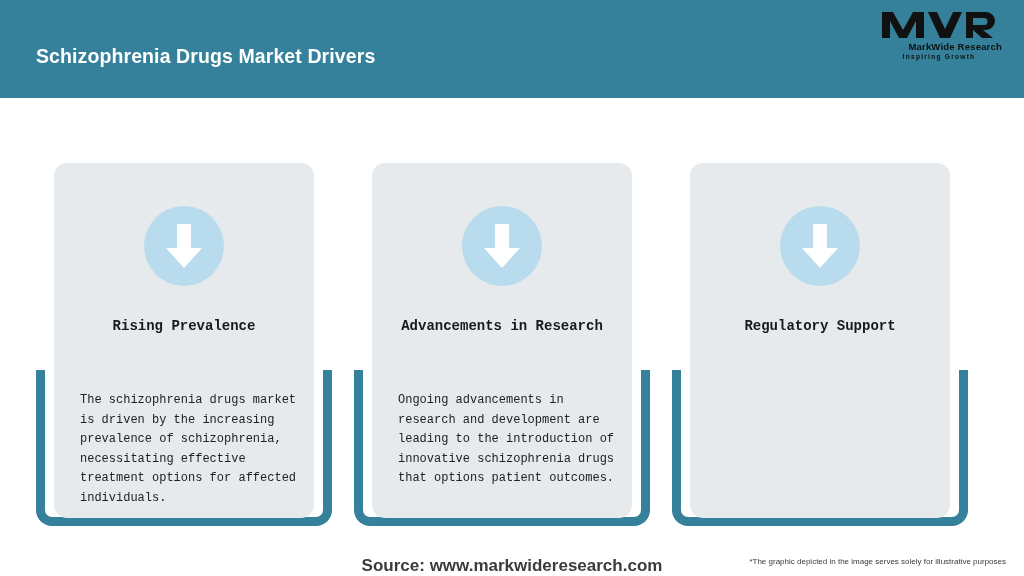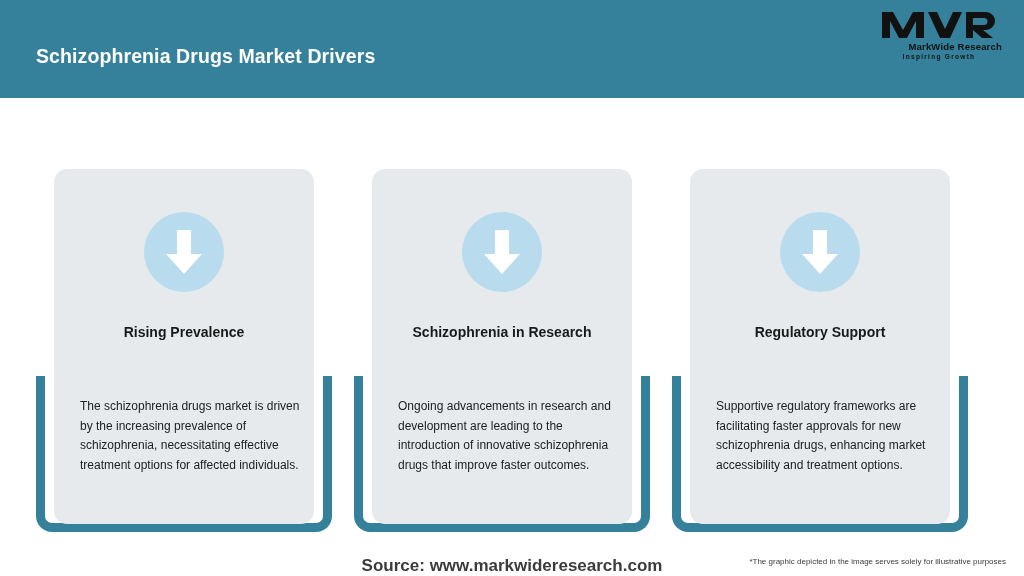--- a/index.html
+++ b/index.html
@@ -70,23 +70,24 @@
     font-weight: bold;
     color: #111111;
     letter-spacing: 1.3px;
     margin-top: 1px;
   }
 
   
   .cards {
     position: absolute;
     left: 0;
-    top: 92px;
+    top: 86px;
     width: 1024px;
     height: 440px;
+    font-family: Liberation Mono, monospace;
   }
   .card-slot {
     position: absolute;
     top: 0;
     width: 296px;
     height: 440px;
   }
   .card-slot.s0 { left: 36px; }
   .card-slot.s1 { left: 354px; }
   .card-slot.s2 { left: 672px; }
@@ -211,35 +212,34 @@
     </div>
 
     <div class="card-slot s1">
       <div class="frame"></div>
       <div class="card">
         <div class="icon-circle">
           <svg width="44" height="52" viewBox="0 0 44 52" aria-hidden="true">
             <polygon points="15,4 29,4 29,28 40,28 22,48 4,28 15,28" fill="#ffffff"></polygon>
           </svg>
         </div>
-        <div class="card-heading">Schizophrenia in Research</div>
-        <div class="card-body">Ongoing advancements in research and development are leading to the introduction of innovative schizophrenia drugs that improve faster outcomes.</div>
+        <div class="card-heading">Advancements in Research</div>
+        <div class="card-body">Ongoing advancements in research and development are leading to the introduction of innovative schizophrenia drugs that options patient outcomes.</div>
       </div>
     </div>
 
     <div class="card-slot s2">
       <div class="frame"></div>
       <div class="card">
         <div class="icon-circle">
           <svg width="44" height="52" viewBox="0 0 44 52" aria-hidden="true">
             <polygon points="15,4 29,4 29,28 40,28 22,48 4,28 15,28" fill="#ffffff"></polygon>
           </svg>
         </div>
         <div class="card-heading">Regulatory Support</div>
-        <div class="card-body">Supportive regulatory frameworks are facilitating faster approvals for new schizophrenia drugs, enhancing market accessibility and treatment options.</div>
       </div>
     </div>
 
   </div>
 
   <div class="source">Source: www.markwideresearch.com</div>
   <div class="disclaimer">*The graphic depicted in the image serves solely for illustrative purposes</div>
 
 </div>
 

